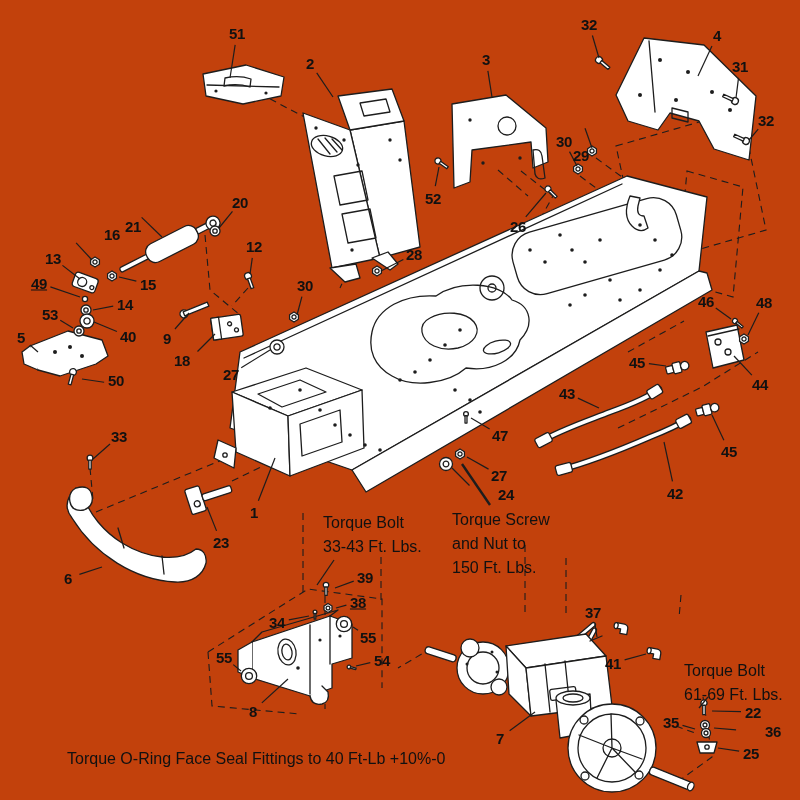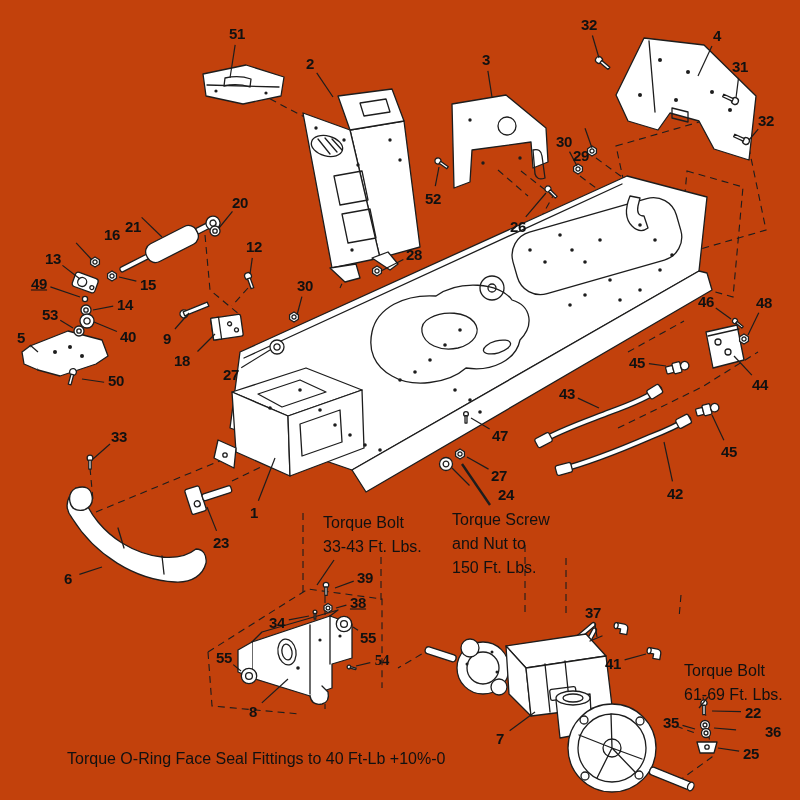--- a/index.html
+++ b/index.html
@@ -441,21 +441,21 @@
       <div class="callout" style="left: 729px; top: 451px;">45</div>
       <div class="callout" style="left: 675px; top: 493px;">42</div>
       <div class="callout" style="left: 221px; top: 542px;">23</div>
       <div class="callout" style="left: 254px; top: 512px;">1</div>
       <div class="callout" style="left: 68px; top: 578px;">6</div>
       <div class="callout" style="left: 365px; top: 577px;">39</div>
       <div class="callout" style="left: 358px; top: 602px; text-decoration: underline;">38</div>
       <div class="callout" style="left: 277px; top: 622px;">34</div>
       <div class="callout" style="left: 368px; top: 637px;">55</div>
       <div class="callout" style="left: 224px; top: 657px;">55</div>
-      <div class="callout" style="left: 382px; top: 660px; font-family: Liberation Serif, serif;">54</div>
+      <div class="callout" style="left: 382px; top: 660px;">54</div>
       <div class="callout" style="left: 253px; top: 711px;">8</div>
       <div class="callout" style="left: 593px; top: 612px;">37</div>
       <div class="callout" style="left: 613px; top: 663px;">41</div>
       <div class="callout" style="left: 500px; top: 738px;">7</div>
       <div class="callout" style="left: 753px; top: 712px;">22</div>
       <div class="callout" style="left: 671px; top: 722px;">35</div>
       <div class="callout" style="left: 773px; top: 731px;">36</div>
       <div class="callout" style="left: 751px; top: 753px;">25</div>
     </div>
 <div id="notes">

